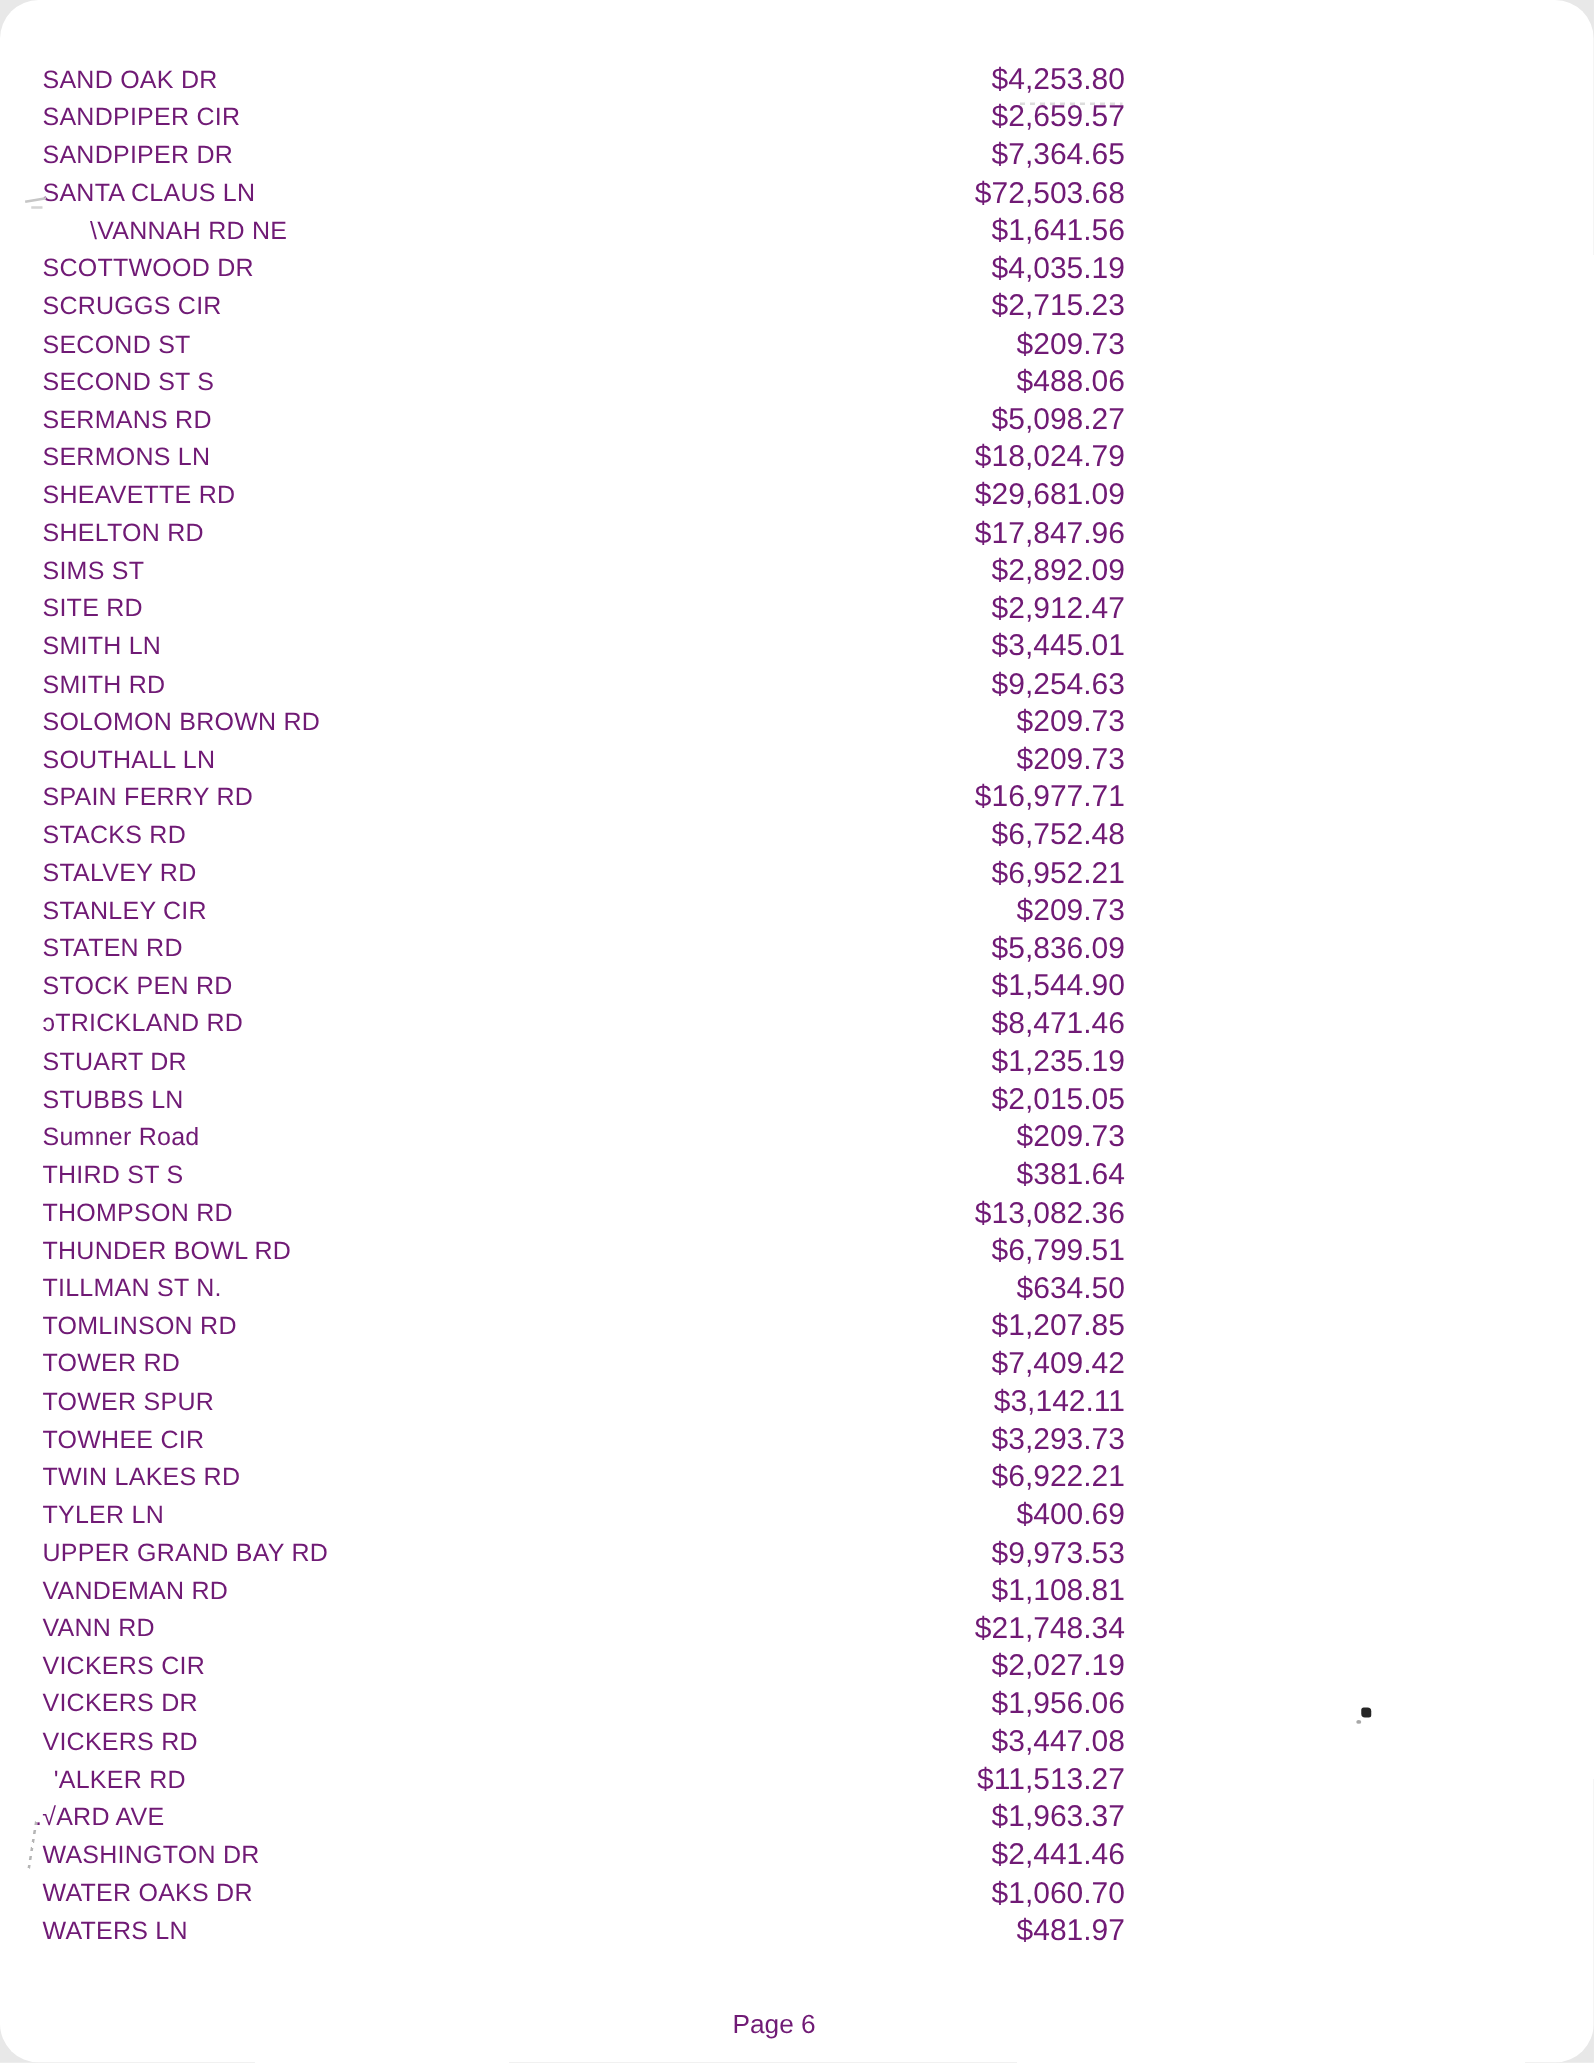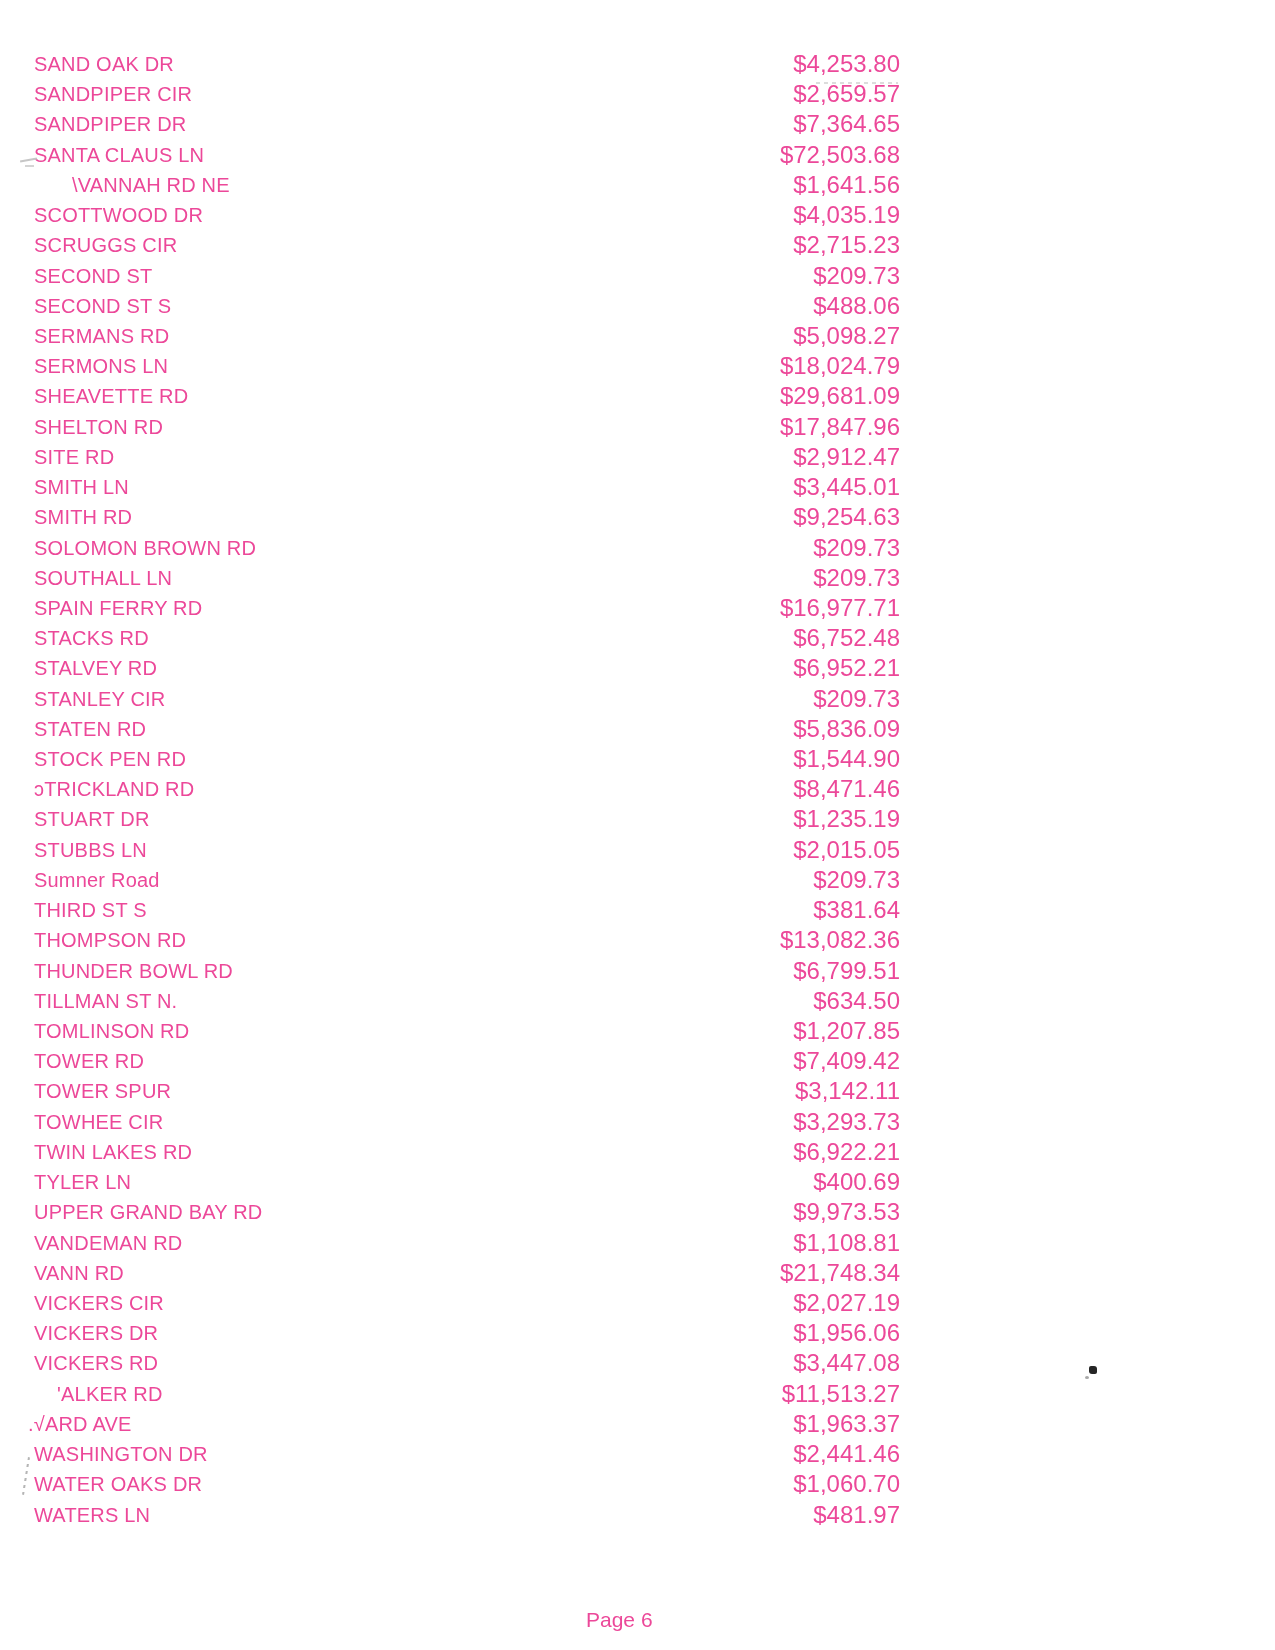--- a/index.html
+++ b/index.html
@@ -34,21 +34,21 @@
     background:repeating-linear-gradient(to bottom,#b5b5b5 0 3px,transparent 3px 7px);
     transform:rotate(9deg);}
   .residue{position:absolute;left:816px;top:82px;width:82px;height:2px;
     background:repeating-linear-gradient(to right,#dcdcdc 0 4px,transparent 4px 8px);}
   .speck{position:absolute;left:1089px;top:1366px;width:8px;height:8px;background:#262626;border-radius:2px 3px 2px 3px;}
   .speck-faint{position:absolute;left:1085px;top:1376px;width:4px;height:3px;background:#a8a8a8;border-radius:50%;}
 </style>
 </head>
 <body>
 
-<div class="page" style="background: rgb(255, 255, 255); color: #ec4899;">
+<div class="page" style="background: rgb(255, 255, 255); color: #701a75; border-radius: 31px;">
   <div class="rows" id="rows">
       <div class="row">
         <span class="street">SAND OAK DR</span>
         <span class="amount">$4,253.80</span>
       </div>
       <div class="row">
         <span class="street">SANDPIPER CIR</span>
         <span class="amount">$2,659.57</span>
       </div>
       <div class="row">
@@ -89,20 +89,24 @@
       </div>
       <div class="row">
         <span class="street">SHEAVETTE RD</span>
         <span class="amount">$29,681.09</span>
       </div>
       <div class="row">
         <span class="street">SHELTON RD</span>
         <span class="amount">$17,847.96</span>
       </div>
       <div class="row">
+        <span class="street">SIMS ST</span>
+        <span class="amount">$2,892.09</span>
+      </div>
+      <div class="row">
         <span class="street">SITE RD</span>
         <span class="amount">$2,912.47</span>
       </div>
       <div class="row">
         <span class="street">SMITH LN</span>
         <span class="amount">$3,445.01</span>
       </div>
       <div class="row">
         <span class="street">SMITH RD</span>
         <span class="amount">$9,254.63</span>
@@ -213,21 +217,21 @@
       </div>
       <div class="row">
         <span class="street">VICKERS DR</span>
         <span class="amount">$1,956.06</span>
       </div>
       <div class="row">
         <span class="street">VICKERS RD</span>
         <span class="amount">$3,447.08</span>
       </div>
       <div class="row">
-        <span class="street" style="margin-left: 23px;">'ALKER RD</span>
+        <span class="street" style="margin-left: 9px;">'ALKER RD</span>
         <span class="amount">$11,513.27</span>
       </div>
       <div class="row">
         <span class="street" style="margin-left: -6px;">.√ARD AVE</span>
         <span class="amount">$1,963.37</span>
       </div>
       <div class="row">
         <span class="street">WASHINGTON DR</span>
         <span class="amount">$2,441.46</span>
       </div>

